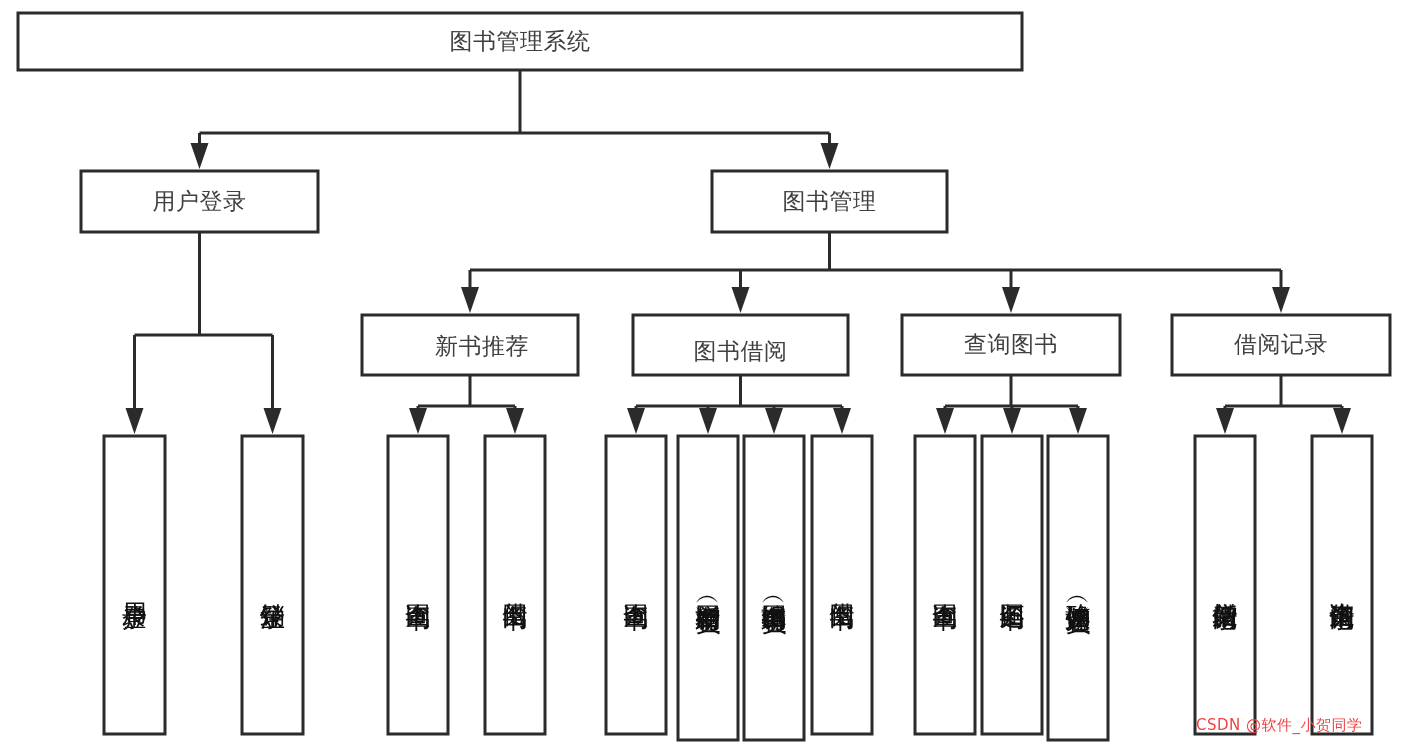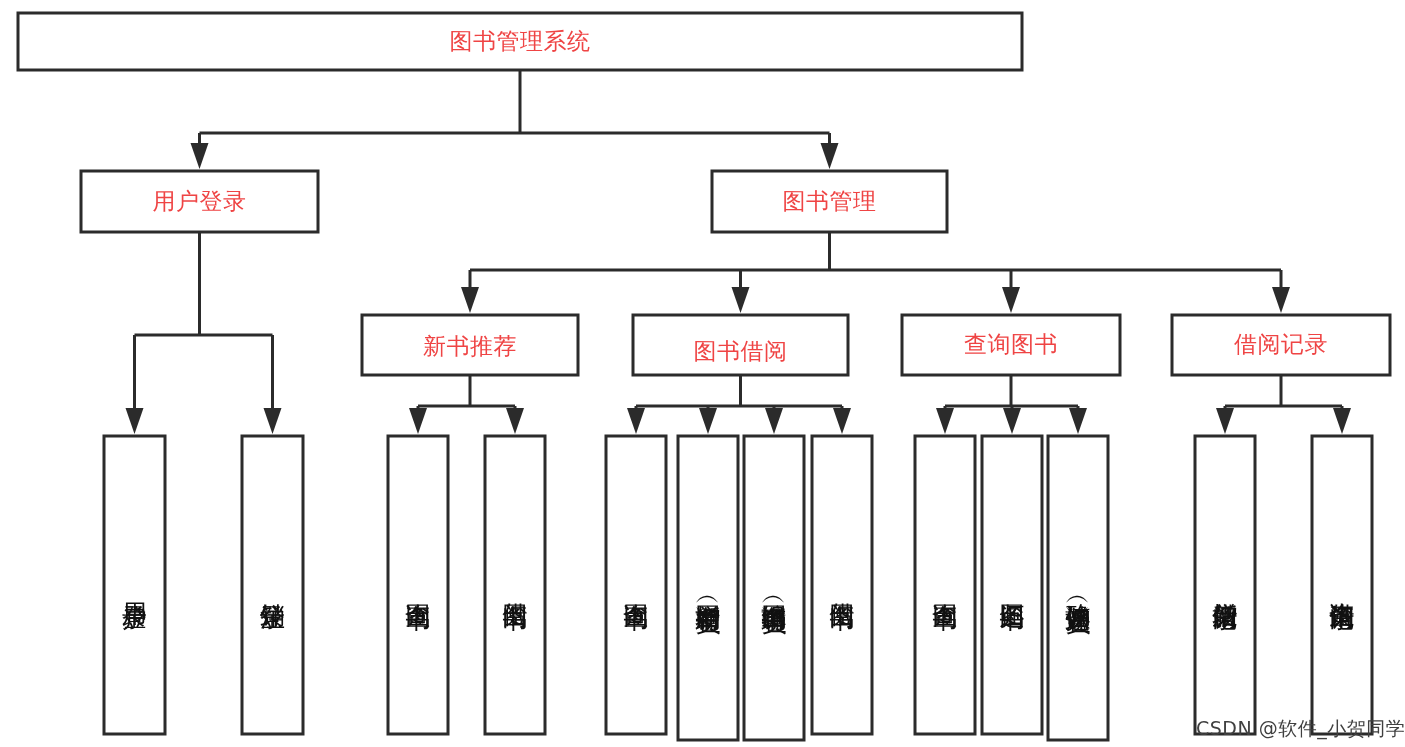--- a/index.html
+++ b/index.html
@@ -44,21 +44,21 @@
   }
   .arrow-head {
     fill: #2b2b2b;
     stroke: none;
   }
   .node-label-h {
     position: absolute;
     display: flex;
     align-items: center;
     justify-content: center;
-    color: #ef4444;
+    color: #404040;
     font-size: 23px;
     line-height: 1.1;
     letter-spacing: 0.5px;
     white-space: nowrap;
     pointer-events: none;
     font-family: "DejaVu Sans", "Liberation Sans", sans-serif;
   }
   .node-label-v {
     position: absolute;
     display: flex;
@@ -69,22 +69,22 @@
     color: #111111;
     font-size: 25px;
     line-height: 1.08;
     letter-spacing: 1px;
     white-space: nowrap;
     pointer-events: none;
     font-family: "DejaVu Sans", "Liberation Sans", sans-serif;
   }
   .watermark {
     position: absolute;
-    color: #404040;
-    font-size: 19px;
+    color: #ef4444;
+    font-size: 15px;
     letter-spacing: 0.5px;
     white-space: nowrap;
     font-family: "DejaVu Sans", "Liberation Sans", sans-serif;
   }
 </style>
 </head>
 <body>
 
 <div id="diagram-root">
   <svg class="diagram-canvas" viewBox="0 0 1405 747">
@@ -162,21 +162,21 @@
         <rect class="node-box leaf" x="982" y="436" width="60" height="298"></rect>
         <rect class="node-box leaf" x="1048" y="436" width="60" height="304"></rect>
         <rect class="node-box leaf" x="1195" y="436" width="60" height="298"></rect>
         <rect class="node-box leaf" x="1312" y="436" width="60" height="298"></rect>
       </g>
   </svg>
   <div id="label-layer">
       <div class="node-label-h" style="left: 18px; top: 13px; width: 1004px; height: 57px;">图书管理系统</div>
       <div class="node-label-h" style="left: 81px; top: 171px; width: 237px; height: 61px;">用户登录</div>
       <div class="node-label-h" style="left: 712px; top: 171px; width: 235px; height: 61px; border-radius: 20px;">图书管理</div>
-      <div class="node-label-h" style="left: 362px; top: 315px; width: 216px; height: 64px;">新书推荐</div>
+      <div class="node-label-h" style="left: 374px; top: 315px; width: 216px; height: 64px;">新书推荐</div>
       <div class="node-label-h" style="left: 633px; top: 315px; width: 215px; height: 74px;">图书借阅</div>
       <div class="node-label-h" style="left: 902px; top: 315px; width: 218px; height: 60px;">查询图书</div>
       <div class="node-label-h" style="left: 1172px; top: 315px; width: 218px; height: 60px;">借阅记录</div>
       <div class="node-label-v" style="left: 104px; top: 436px; width: 61px; height: 298px;">用户登录</div>
       <div class="node-label-v" style="left: 242px; top: 436px; width: 61px; height: 298px;">注销登录</div>
       <div class="node-label-v" style="left: 388px; top: 436px; width: 60px; height: 298px;">查询图书</div>
       <div class="node-label-v" style="left: 485px; top: 436px; width: 60px; height: 298px;">借阅图书</div>
       <div class="node-label-v" style="left: 606px; top: 436px; width: 60px; height: 298px;">查询图书</div>
       <div class="node-label-v" style="left: 678px; top: 436px; width: 60px; height: 304px;">新增图书（管理员）</div>
       <div class="node-label-v" style="left: 744px; top: 436px; width: 60px; height: 304px;">编辑图书（管理员）</div>

